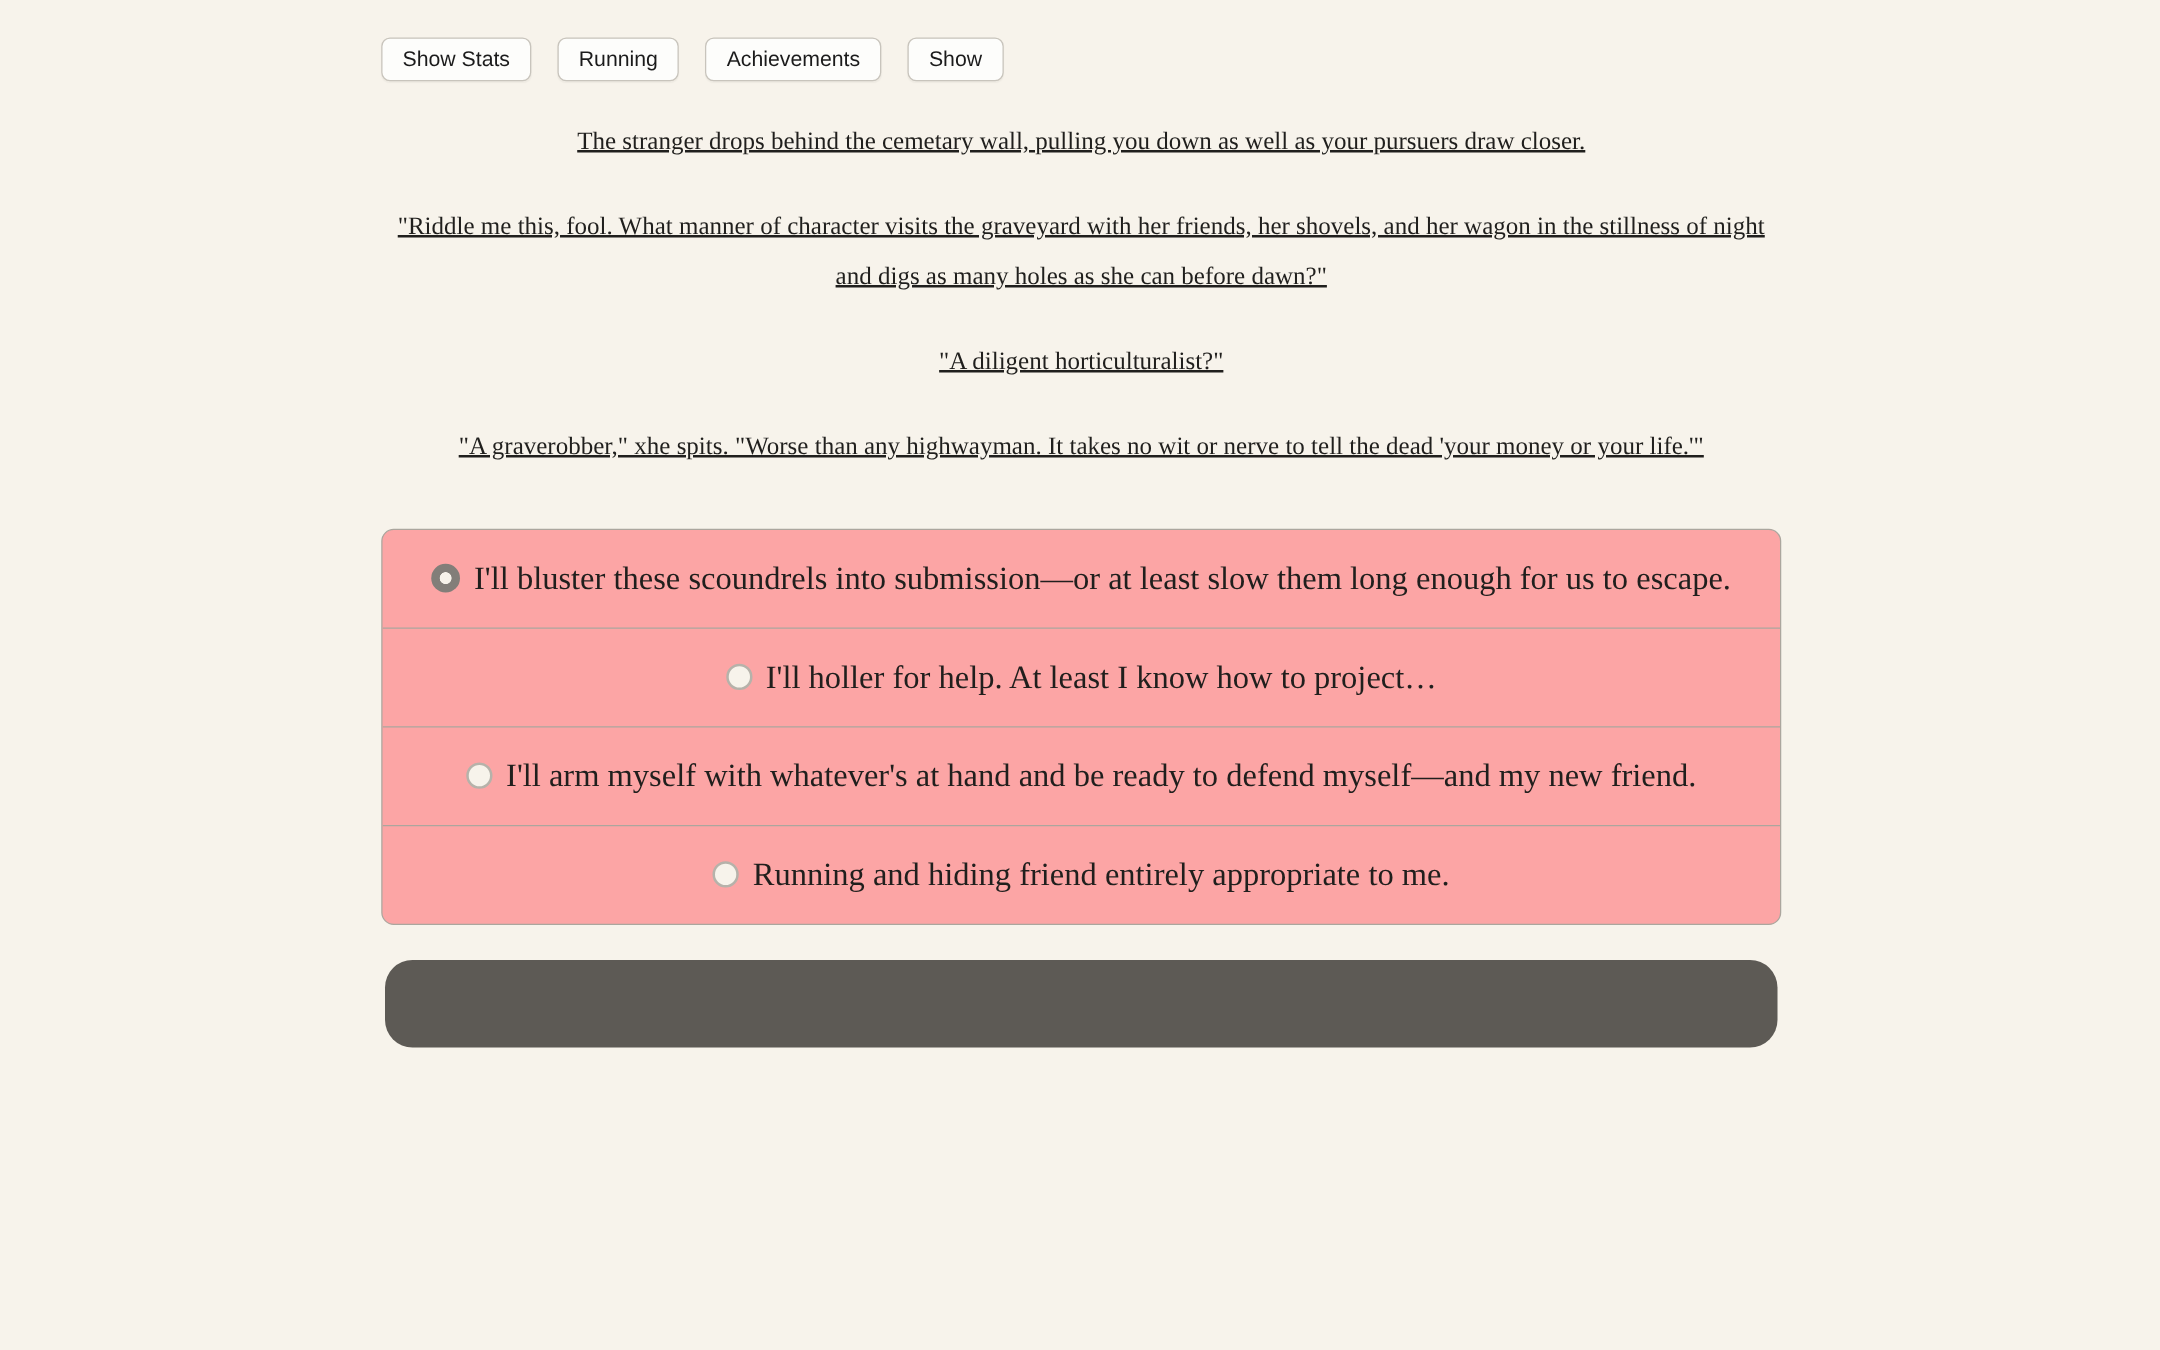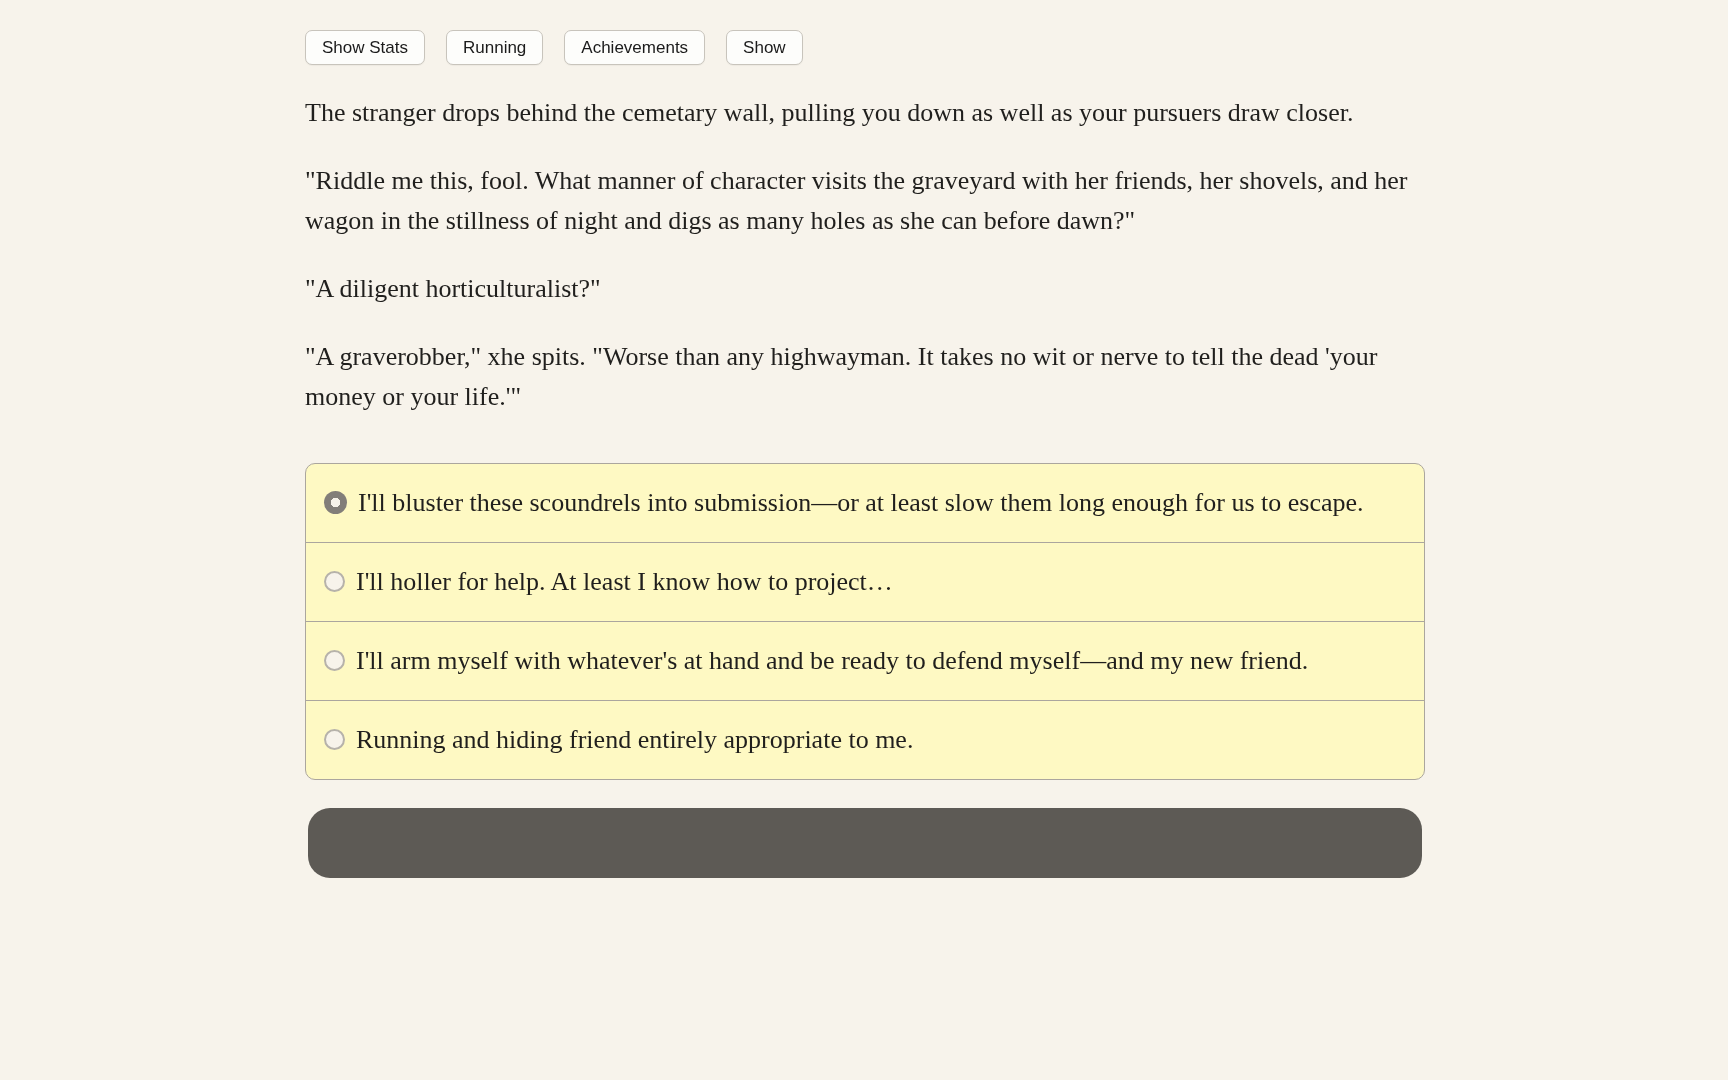--- a/index.html
+++ b/index.html
@@ -1,15 +1,15 @@
 <!DOCTYPE html>
 <html><head>
 <meta charset="utf-8">
 <style>
-  * { margin: 0; padding: 0; box-sizing: border-box; }
+  * { margin: 0; padding: 0; box-sizing: border-box; text-align: center; }
   html, body {
     width: 1728px;
     height: 1080px;
     overflow: hidden;
     background: #f7f3eb;
     font-family: "Liberation Serif", "DejaVu Serif", serif;
     color: #201f1d;
   }
   .content {
     width: 1120px;
@@ -29,30 +29,31 @@
     background: #fdfdfb;
     border: 1px solid #c8c4bc;
     border-radius: 7px;
     height: 35px;
     padding: 0 16px;
     cursor: pointer;
     box-shadow: 0 1px 1px rgba(0,0,0,0.04);
   }
   
   .story p {
-    font-size: 26px;
+    font-size: 20px;
     line-height: 40px;
     margin-bottom: 28px;
+    text-decoration: underline;
   }
   
   .choice-box {
     margin-top: 46px;
     border: 1px solid #aba69e;
     border-radius: 10px;
-    background: #fef9c3;
+    background: #fca5a5;
     overflow: hidden;
   }
   .choice-row {
     display: block;
     padding: 19px 18px;
     font-size: 26px;
     line-height: 40px;
     cursor: pointer;
   }
   .choice-row + .choice-row {

